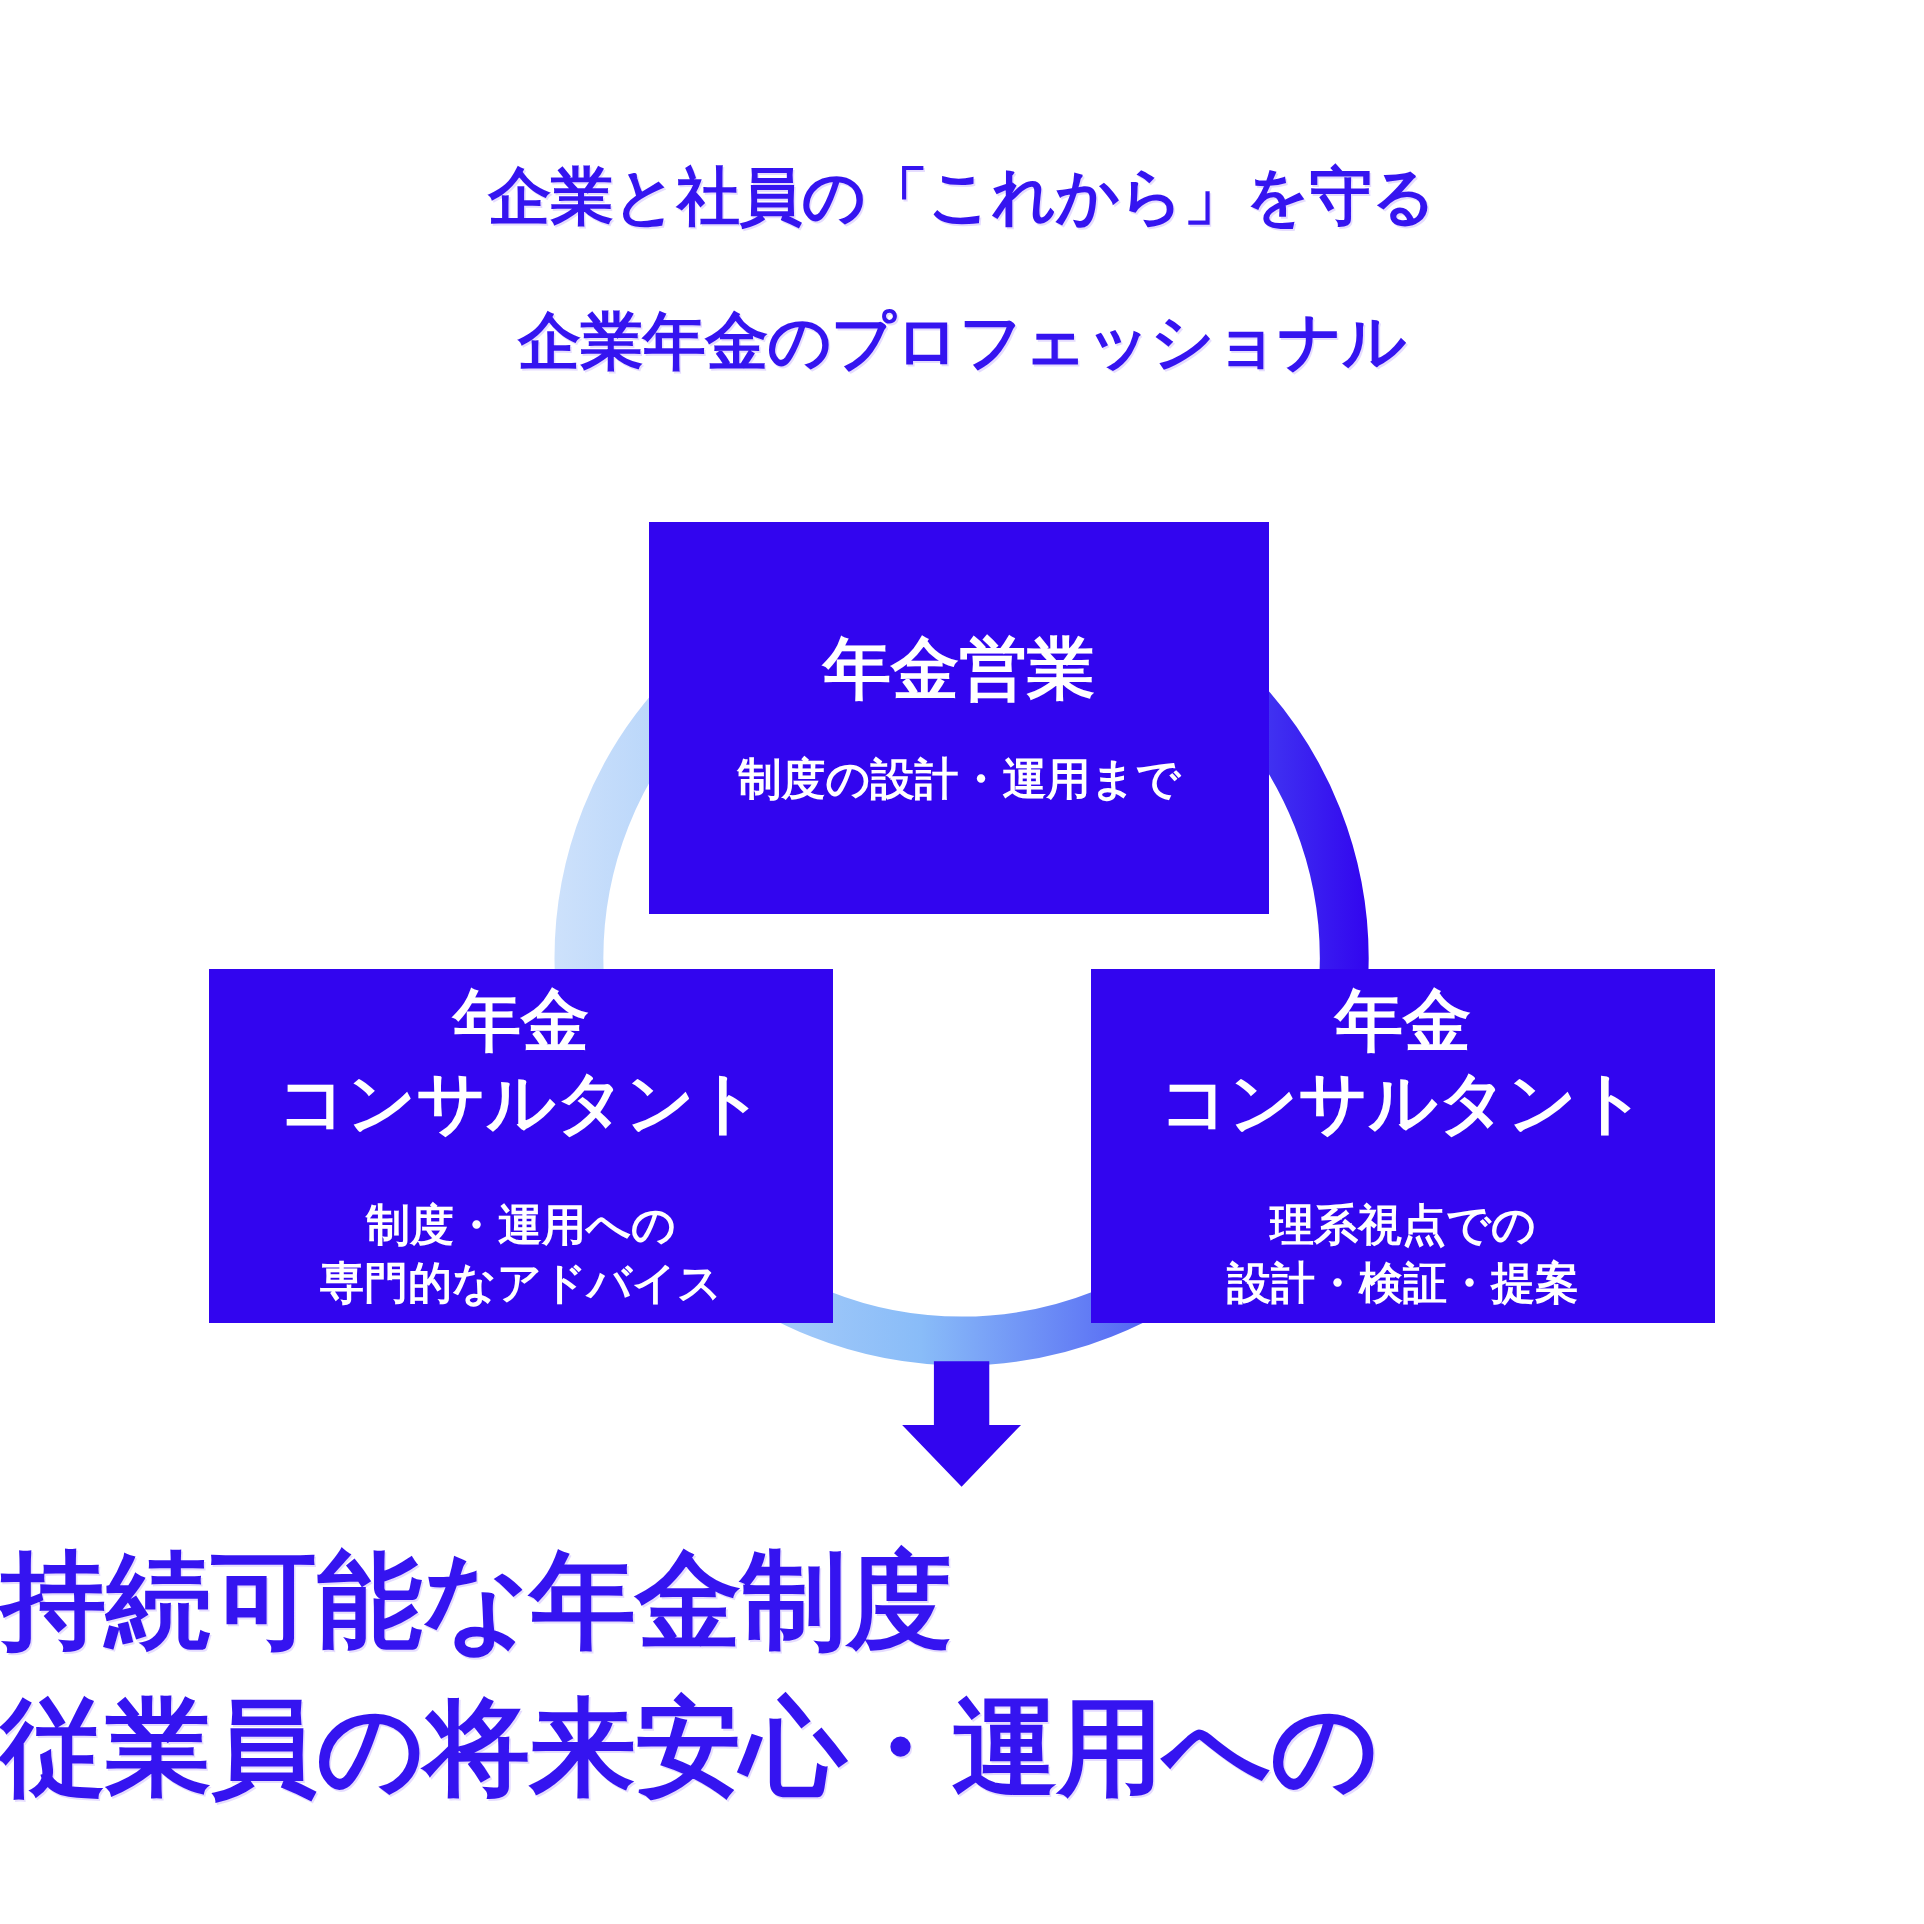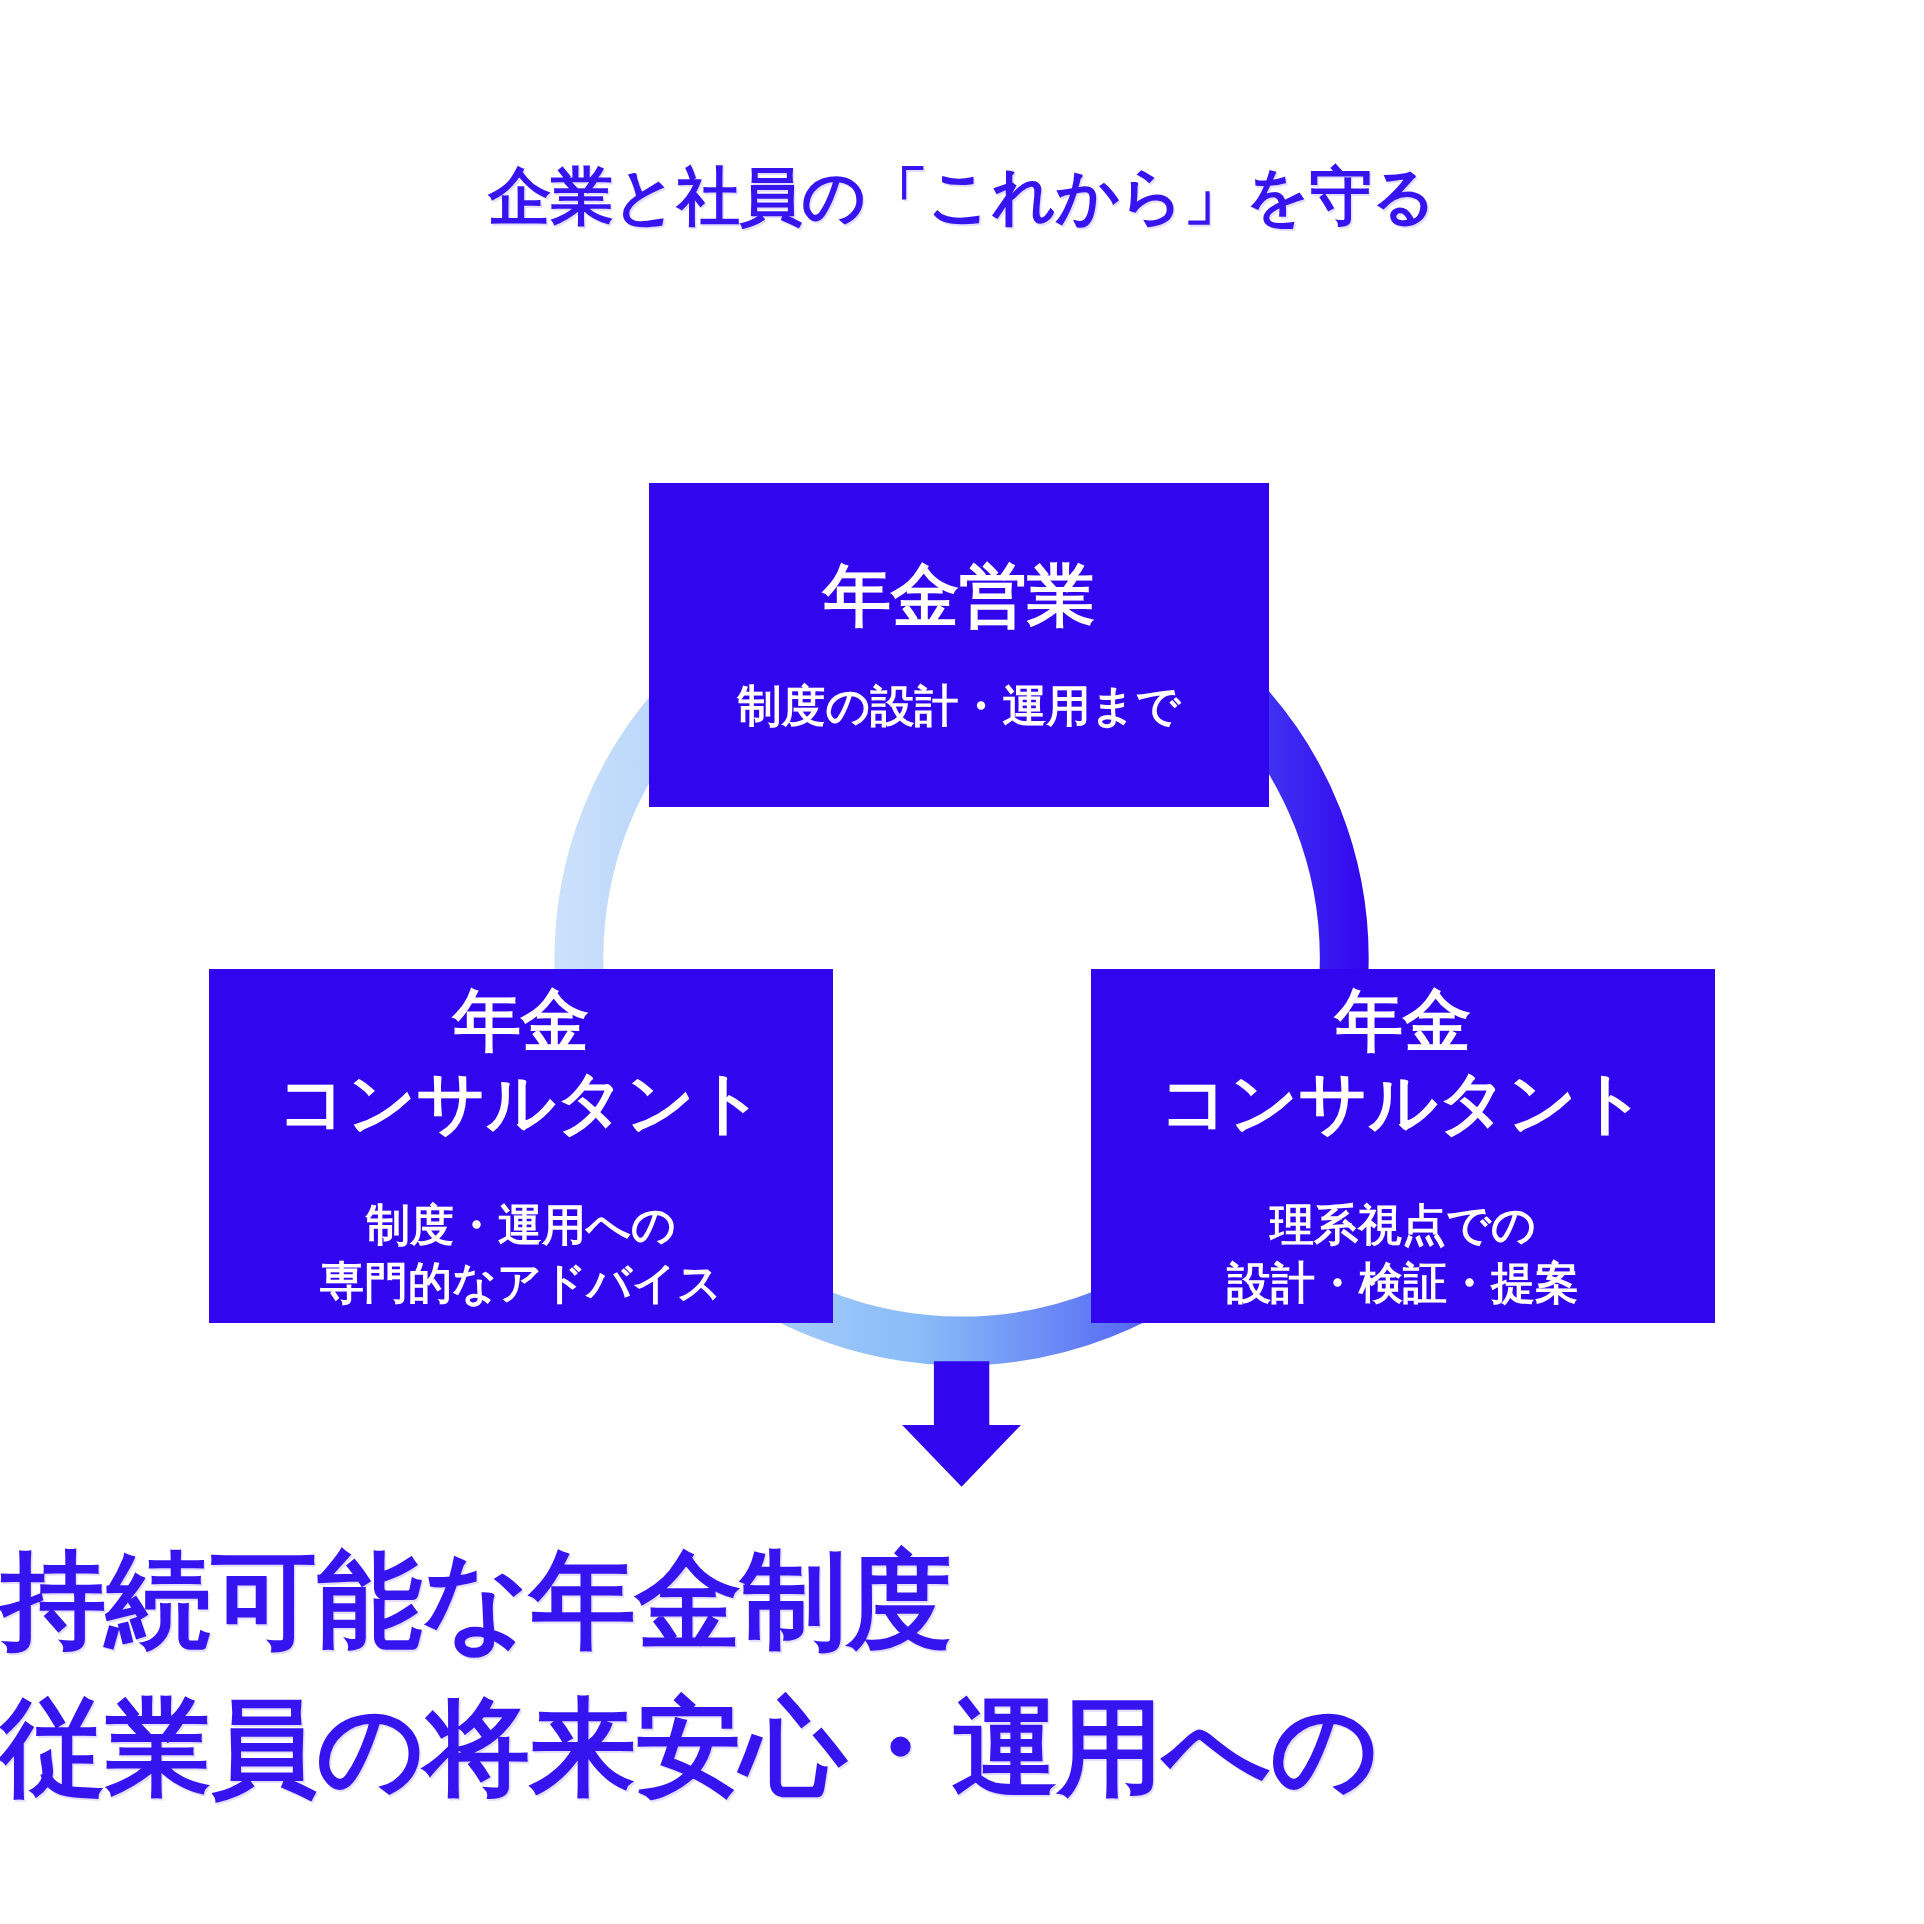--- a/index.html
+++ b/index.html
@@ -47,21 +47,21 @@
   .box{
     position:absolute;
     background:var(--deep-blue);
     color:var(--box-text);
     display:flex;
     flex-direction:column;
     align-items:center;
     justify-content:center;
     text-align:center;
   }
-  .box-top{left:649px;top:483px;width:620px;height:324px;justify-content:center;}
+  .box-top{left:649px;top:522px;width:620px;height:392px;justify-content:center;}
   .box-left{left:209px;top:969px;width:624px;height:354px;}
   .box-right{left:1091px;top:969px;width:624px;height:354px;}
   .box-title{
     font-size:68px;
     font-weight:900;
     line-height:1.21;
   }
   .box-desc{
     margin-top:41px;
     font-size:44px;
@@ -82,20 +82,21 @@
     text-shadow:1.6px 2.4px 0 rgba(160,130,250,0.28);
   }
 </style>
 </head>
 <body>
 
 <div class="canvas">
 
   <div class="page-title">
     <div>企業と社員の「これから」を守る</div>
+    <div>企業年金のプロフェッショナル</div>
   </div>
 
   <svg class="ring-layer" viewBox="0 0 2363 2363" aria-hidden="true">
     <defs>
       <linearGradient id="ringGrad" gradientUnits="userSpaceOnUse" x1="681" y1="1177" x2="1681" y2="1177">
         <stop offset="0" class="stop-a"></stop>
         <stop offset="0.45" class="stop-b"></stop>
         <stop offset="0.78" class="stop-c"></stop>
         <stop offset="1" class="stop-d"></stop>
       </linearGradient>

